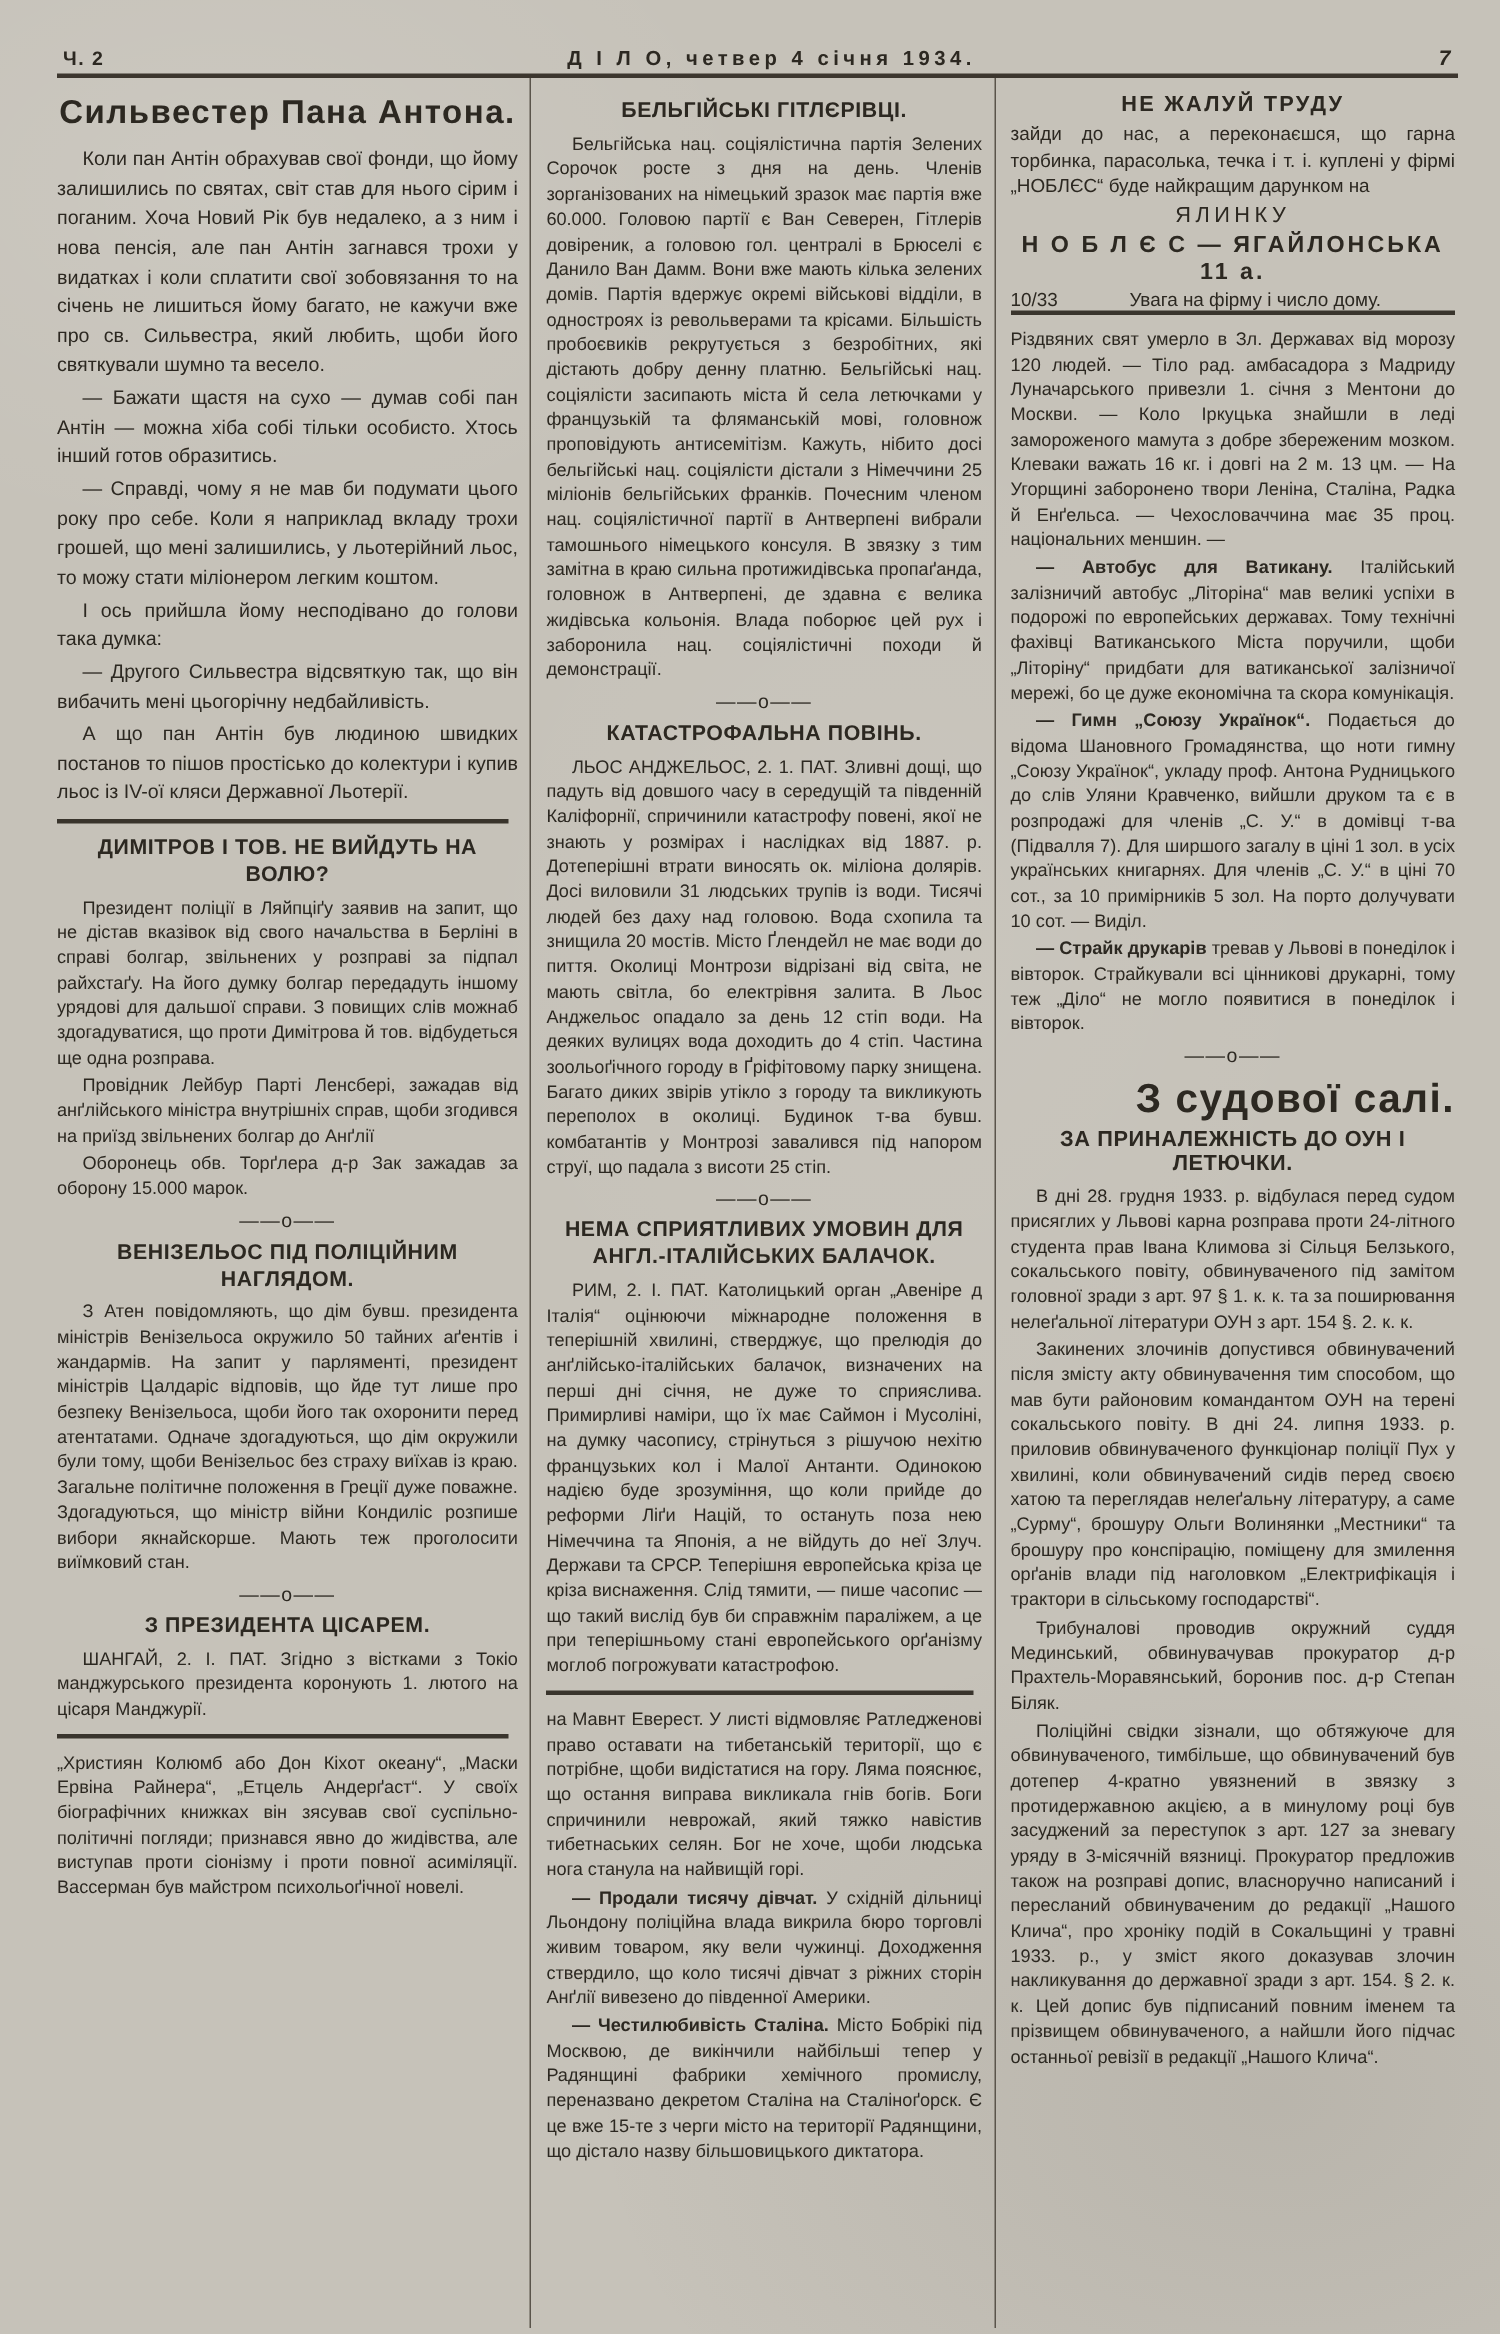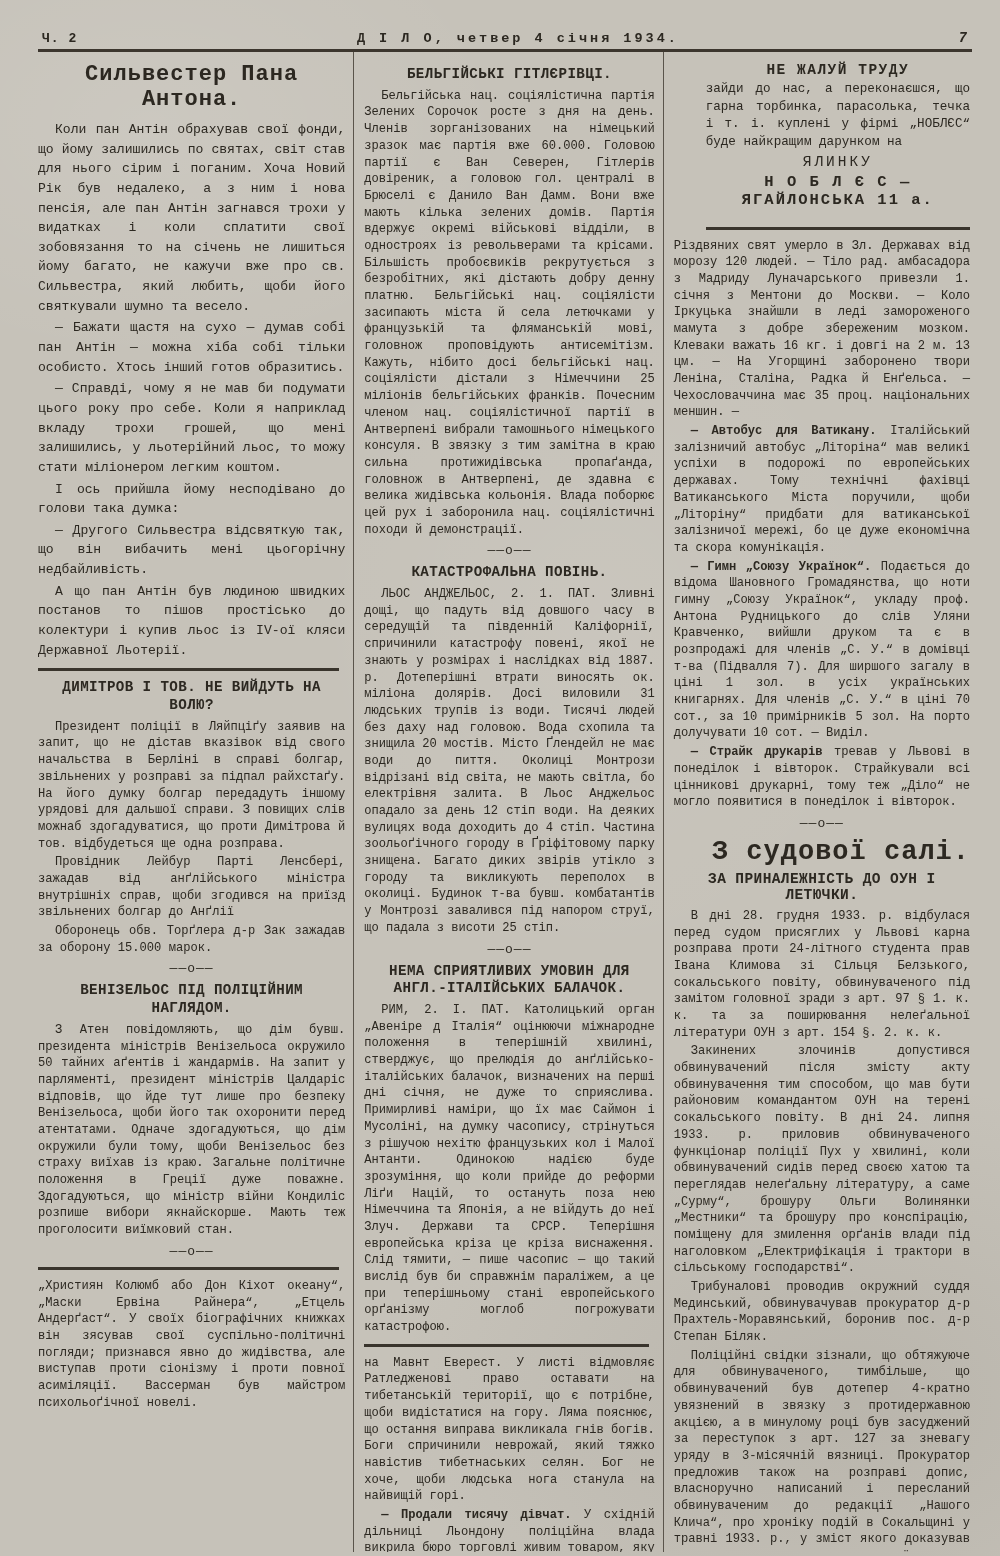--- a/index.html
+++ b/index.html
@@ -4,21 +4,21 @@
 <style>
   html,body{margin:0;padding:0;background:#b8b5ae;}
   .page{
     position:relative;width:1000px;height:1556px;margin:0 auto;
     background:
       radial-gradient(ellipse 600px 400px at 15% 8%, rgba(255,255,255,.10), transparent 60%),
       radial-gradient(ellipse 700px 500px at 85% 90%, rgba(90,85,75,.12), transparent 65%),
       radial-gradient(ellipse 500px 600px at 60% 40%, rgba(255,255,255,.06), transparent 60%),
       #c6c2b9;
     color:#2c2821;
-    font-family:Liberation Mono, monospace;
+    font-family:Liberation Sans, sans-serif;
     overflow:hidden;
     box-sizing:border-box;
     padding:10px 28px 0 38px;
   }
   .masthead{
     display:flex;align-items:flex-end;justify-content:space-between;
     height:36px;border-bottom:3px solid #3c362e;
     font-size:13px;font-weight:bold;letter-spacing:1px;
     padding:0 4px 3px 4px;
   }
@@ -38,21 +38,21 @@
     font-size:14.2px;font-weight:bold;text-align:center;margin:6px 0 4px 0;letter-spacing:.4px;line-height:1.25;
   }
   .divider{text-align:center;font-size:13px;letter-spacing:1px;margin:5px 0 3px 0;color:#2c2821;}
   .hrule{border-bottom:3px solid #39342c;margin:8px 6px 8px 0;}
   .brief b{font-weight:bold;}
   .noindent{text-indent:0;}
   .section-title{
     font-size:27px;font-weight:bold;text-align:right;margin:6px 0 4px 0;letter-spacing:1px;
   }
   .sub-headline{font-size:14.5px;font-weight:bold;text-align:center;margin:0 0 5px 0;letter-spacing:.4px;}
-  .ad{padding:2px 0 16px 0;border-bottom:3px solid #39342c;margin-bottom:8px;margin-left:32px;}
+  .ad{padding:2px 0 0 0;border-bottom:3px solid #39342c;margin-bottom:8px;}
   .ad-line1{text-align:center;font-weight:bold;font-size:14.5px;letter-spacing:1.5px;margin-bottom:3px;}
   .ad-body{font-size:12.6px;line-height:1.4;text-align:justify;text-indent:0;}
   .ad-line3{text-align:center;font-size:14.5px;letter-spacing:3px;margin:2px 0;}
   .ad-line4{text-align:center;font-weight:bold;font-size:15.5px;letter-spacing:2px;margin:3px 0 2px 0;}
   .ad-row{display:flex;font-size:12.6px;}
   .ad-row .code{width:70px;}
   .ad-row .note{flex:1;text-align:center;padding-right:40px;}
 </style>
 </head>
 <body>
@@ -89,20 +89,24 @@
 
       <div class="divider">——о——</div>
 
       <article>
         <h2 class="art-title">ВЕНІЗЕЛЬОС ПІД ПОЛІЦІЙНИМ НАГЛЯДОМ.</h2>
         <p>З Атен повідомляють, що дім бувш. президента міністрів Венізельоса окружило 50 тайних аґентів і жандармів. На запит у парляменті, президент міністрів Цалдаріс відповів, що йде тут лише про безпеку Венізельоса, щоби його так охоронити перед атентатами. Одначе здогадуються, що дім окружили були тому, щоби Венізельос без страху виїхав із краю. Загальне політичне положення в Греції дуже поважне. Здогадуються, що міністр війни Кондиліс розпише вибори якнайскорше. Мають теж проголосити виїмковий стан.</p>
       </article>
 
       <div class="divider">——о——</div>
 
+      <article>
+        <h2 class="art-title">З ПРЕЗИДЕНТА ЦІСАРЕМ.</h2>
+        <p>ШАНГАЙ, 2. І. ПАТ. Згідно з вістками з Токіо манджурського президента коронують 1. лютого на цісаря Манджурії.</p>
+      </article>
 
       <div class="hrule"></div>
 
       <div>
         <p class="noindent">„Християн Колюмб або Дон Кіхот океану“, „Маски Ервіна Райнера“, „Етцель Андерґаст“. У своїх біографічних книжках він зясував свої суспільно-політичні погляди; признався явно до жидівства, але виступав проти сіонізму і проти повної асиміляції. Вассерман був майстром психольоґічної новелі.</p>
 
       </div>
     </section>
 
     <section class="col col2">
@@ -134,20 +138,24 @@
 
       </div>
     </section>
 
     <section class="col col3">
       <div class="ad">
         <div class="ad-line1">НЕ ЖАЛУЙ ТРУДУ</div>
         <div class="ad-body">зайди до нас, а переконаєшся, що гарна торбинка, парасолька, течка і т. і. куплені у фірмі „НОБЛЄС“ буде найкращим дарунком на</div>
         <div class="ad-line3">ЯЛИНКУ</div>
         <div class="ad-line4">Н О Б Л Є С — ЯГАЙЛОНСЬКА 11 а.</div>
+        <div class="ad-row">
+          <span class="code">10/33</span>
+          <span class="note">Увага на фірму і число дому.</span>
+        </div>
       </div>
 
       <div>
         <p class="noindent">Різдвяних свят умерло в Зл. Державах від морозу 120 людей. — Тіло рад. амбасадора з Мадриду Луначарського привезли 1. січня з Ментони до Москви. — Коло Іркуцька знайшли в леді замороженого мамута з добре збереженим мозком. Клеваки важать 16 кг. і довгі на 2 м. 13 цм. — На Угорщині заборонено твори Леніна, Сталіна, Радка й Енґельса. — Чехословаччина має 35 проц. національних меншин. —</p>
         <p class="brief"><b>— Автобус для Ватикану.</b> <span>Італійський залізничий автобус „Літоріна“ мав великі успіхи в подорожі по европейських державах. Тому технічні фахівці Ватиканського Міста поручили, щоби „Літоріну“ придбати для ватиканської залізничої мережі, бо це дуже економічна та скора комунікація.</span></p>
         <p class="brief"><b>— Гимн „Союзу Українок“.</b> <span>Подається до відома Шановного Громадянства, що ноти гимну „Союзу Українок“, укладу проф. Антона Рудницького до слів Уляни Кравченко, вийшли друком та є в розпродажі для членів „С. У.“ в домівці т-ва (Підвалля 7). Для ширшого загалу в ціні 1 зол. в усіх українських книгарнях. Для членів „С. У.“ в ціні 70 сот., за 10 примірників 5 зол. На порто долучувати 10 сот. — Виділ.</span></p>
         <p class="brief"><b>— Страйк друкарів</b> <span>тревав у Львові в понеділок і вівторок. Страйкували всі цінникові друкарні, тому теж „Діло“ не могло появитися в понеділок і вівторок.</span></p>
       </div>
 
       <div class="divider">——о——</div>

